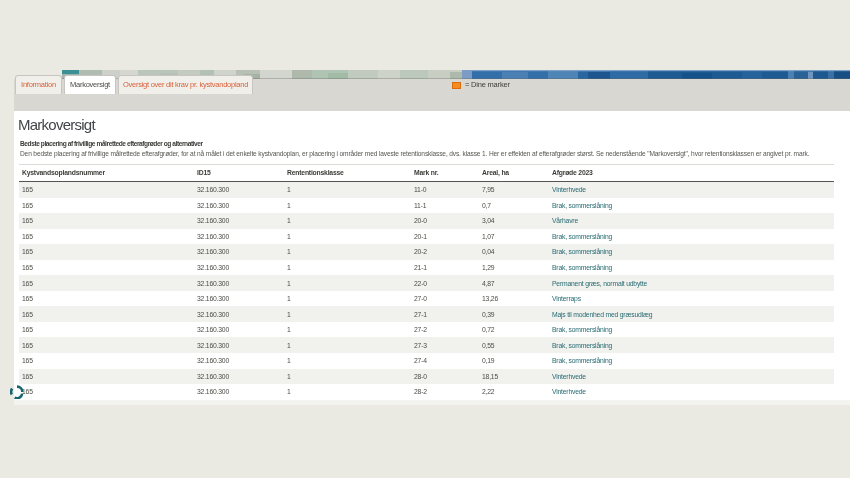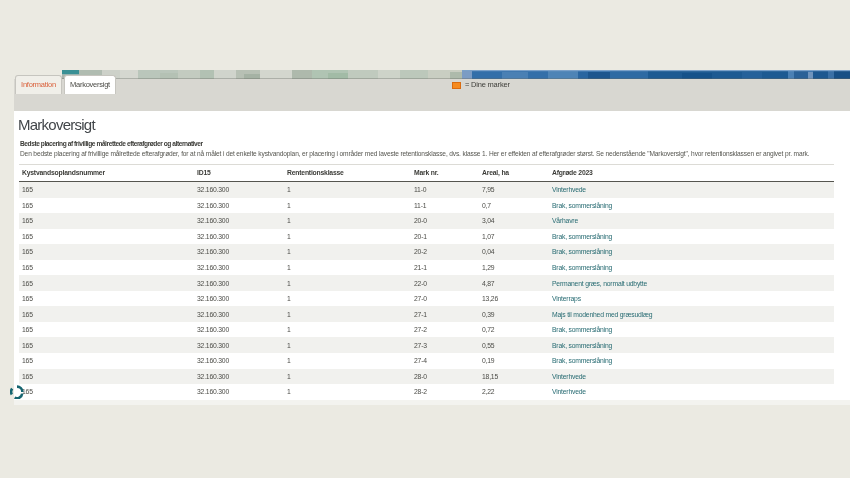--- a/index.html
+++ b/index.html
@@ -98,20 +98,21 @@
 </div>
 
 <div class="content legend">
   <div class="sw"></div>
   <div class="tx">= Dine marker</div>
 </div>
 
 <div class="content tabbar">
   <div class="tab t1">Information</div>
   <div class="tab active t2">Markoversigt</div>
+  <div class="tab t3">Oversigt over dit krav pr. kystvandopland</div>
 </div>
 
 <div class="content panel">
   <h1>Markoversigt</h1>
   <div class="sub">Bedste placering af frivillige målrettede efterafgrøder og alternativer</div>
   <div class="para">Den bedste placering af frivillige målrettede efterafgrøder, for at nå målet i det enkelte kystvandoplan, er placering i områder med laveste retentionsklasse, dvs. klasse 1. Her er effekten af efterafgrøder størst. Se nedenstående "Markoversigt", hvor retentionsklassen er angivet pr. mark.</div>
 
   <table>
     <colgroup>
       <col class="c1">

